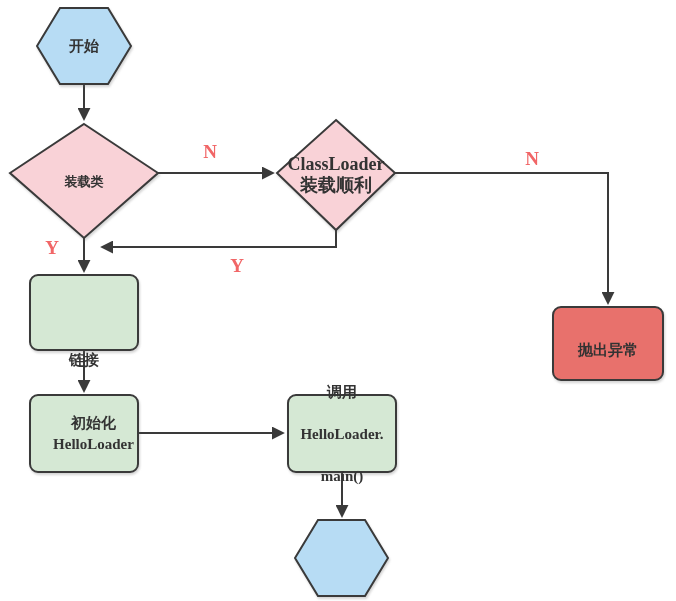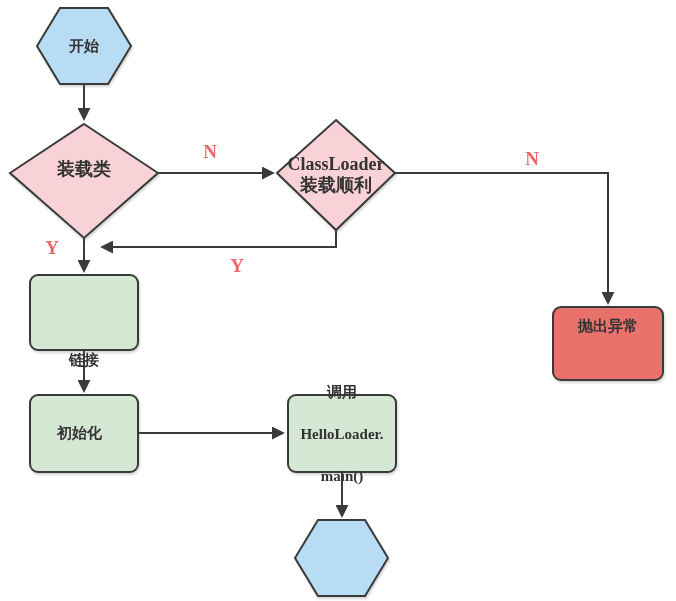--- a/index.html
+++ b/index.html
@@ -86,39 +86,40 @@
     <rect class="shape" x="30" y="275" width="108" height="75" rx="8" ry="8" fill="#d5e8d4"></rect>
     <rect class="shape" x="30" y="395" width="108" height="77" rx="8" ry="8" fill="#d5e8d4"></rect>
     <rect class="shape" x="288" y="395" width="108" height="77" rx="8" ry="8" fill="#d5e8d4"></rect>
     <polygon class="shape" points="295,558 318,520 365,520 388,558 365,596 318,596" fill="#b7dcf4"></polygon>
   </svg>
 
   <div class="node-label" style="left:37px; top:8px; width:94px; height:76px;">
     <span>开始</span>
   </div>
 
-  <div class="node-label" style="left:10px; top:112px; width:148px; height:114px; font-size:18px;">
+  <div class="node-label" style="left:10px; top:124px; width:148px; height:114px; font-size:13px;">
     <span>装载类</span>
   </div>
 
   <div class="node-label" style="left:277px; top:120px; width:118px; height:110px; font-size:18px;">
     <span>ClassLoader</span>
     <span>装载顺利</span>
   </div>
 
-  <div class="node-label" style="left:553px; top:290px; width:110px; height:73px;">
+  <div class="node-label" style="left:553px; top:314px; width:110px; height:73px;">
     <span>抛出异常</span>
   </div>
 
   <div class="node-label" style="left:30px; top:275px; width:108px; height:75px;margin-top:48px;">
     <span>链接</span>
   </div>
 
-  <div class="node-label" style="left:30px; top:395px; width:99px; height:77px;">
+  <div class="node-label" style="left:44px; top:395px; width:99px; height:77px;">
     <span>初始化</span>
+    <span>HelloLoader</span>
   </div>
 
   <div class="node-label" style="left:288px; top:395px; width:108px; height:77px; line-height:20px;gap:22px;">
     <span>调用</span>
     <span>HelloLoader.</span>
     <span>main()</span>
   </div>
 
 
   <div class="edge-label" style="left:195px; top:140px;">

